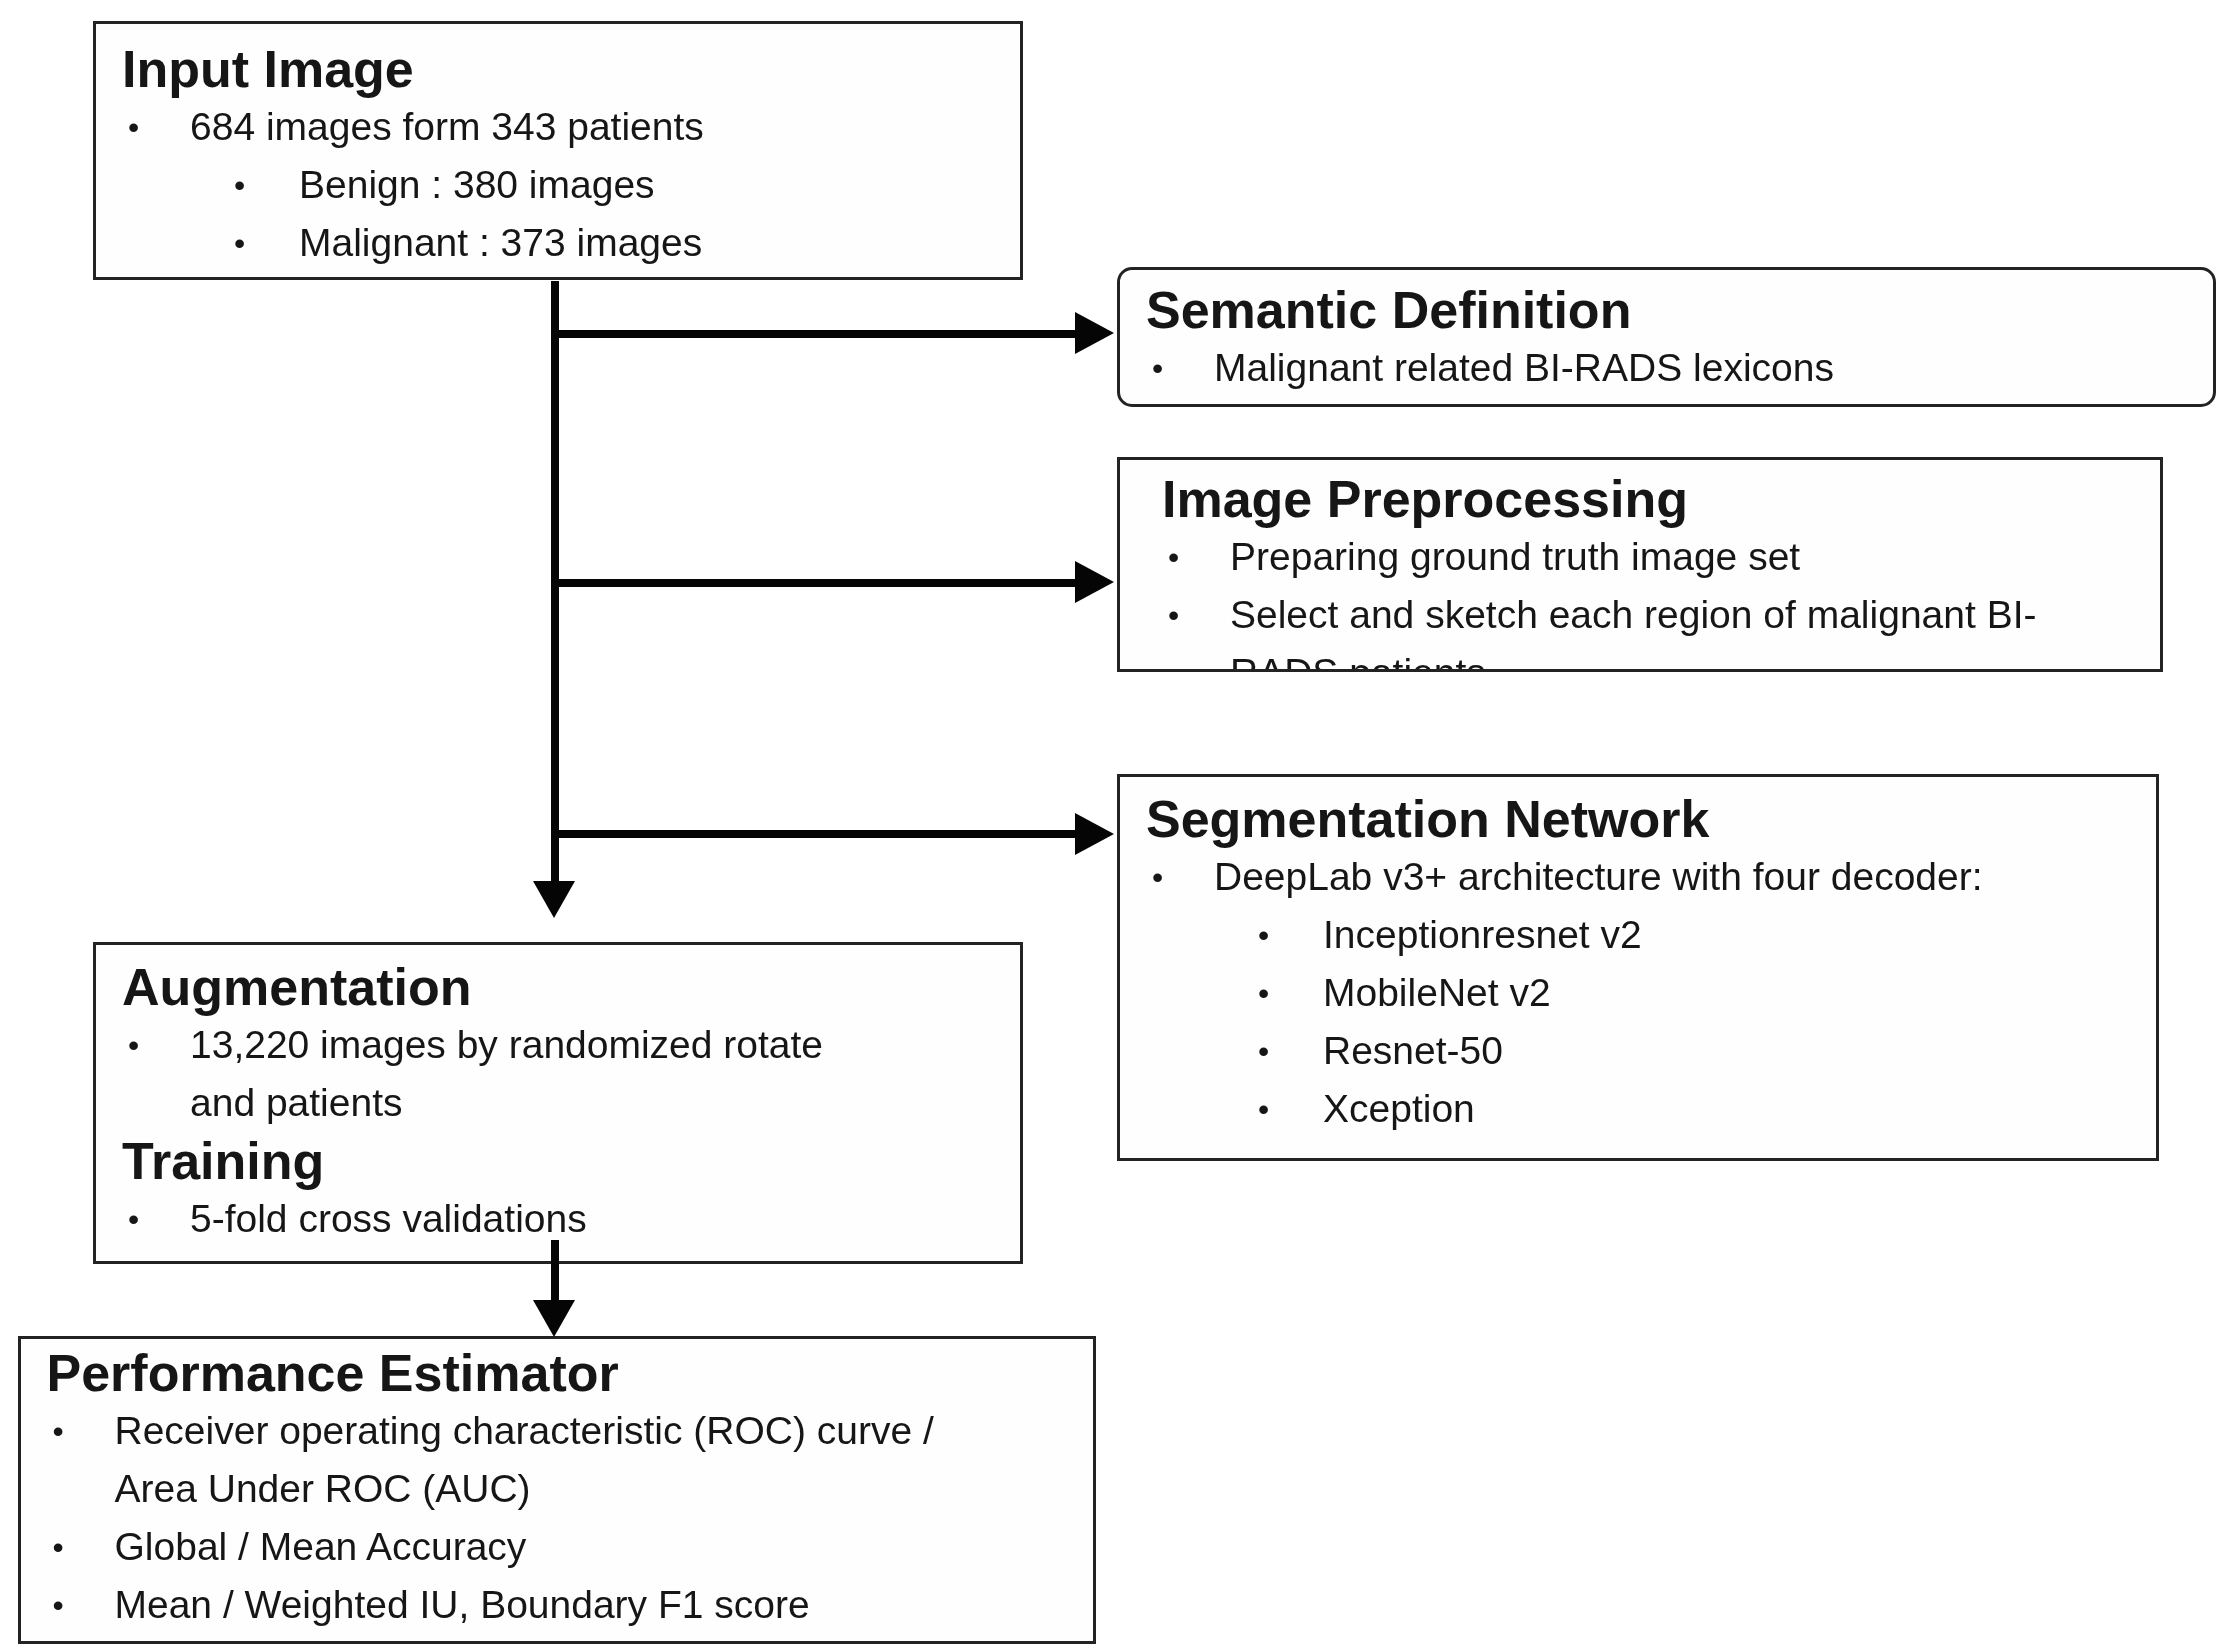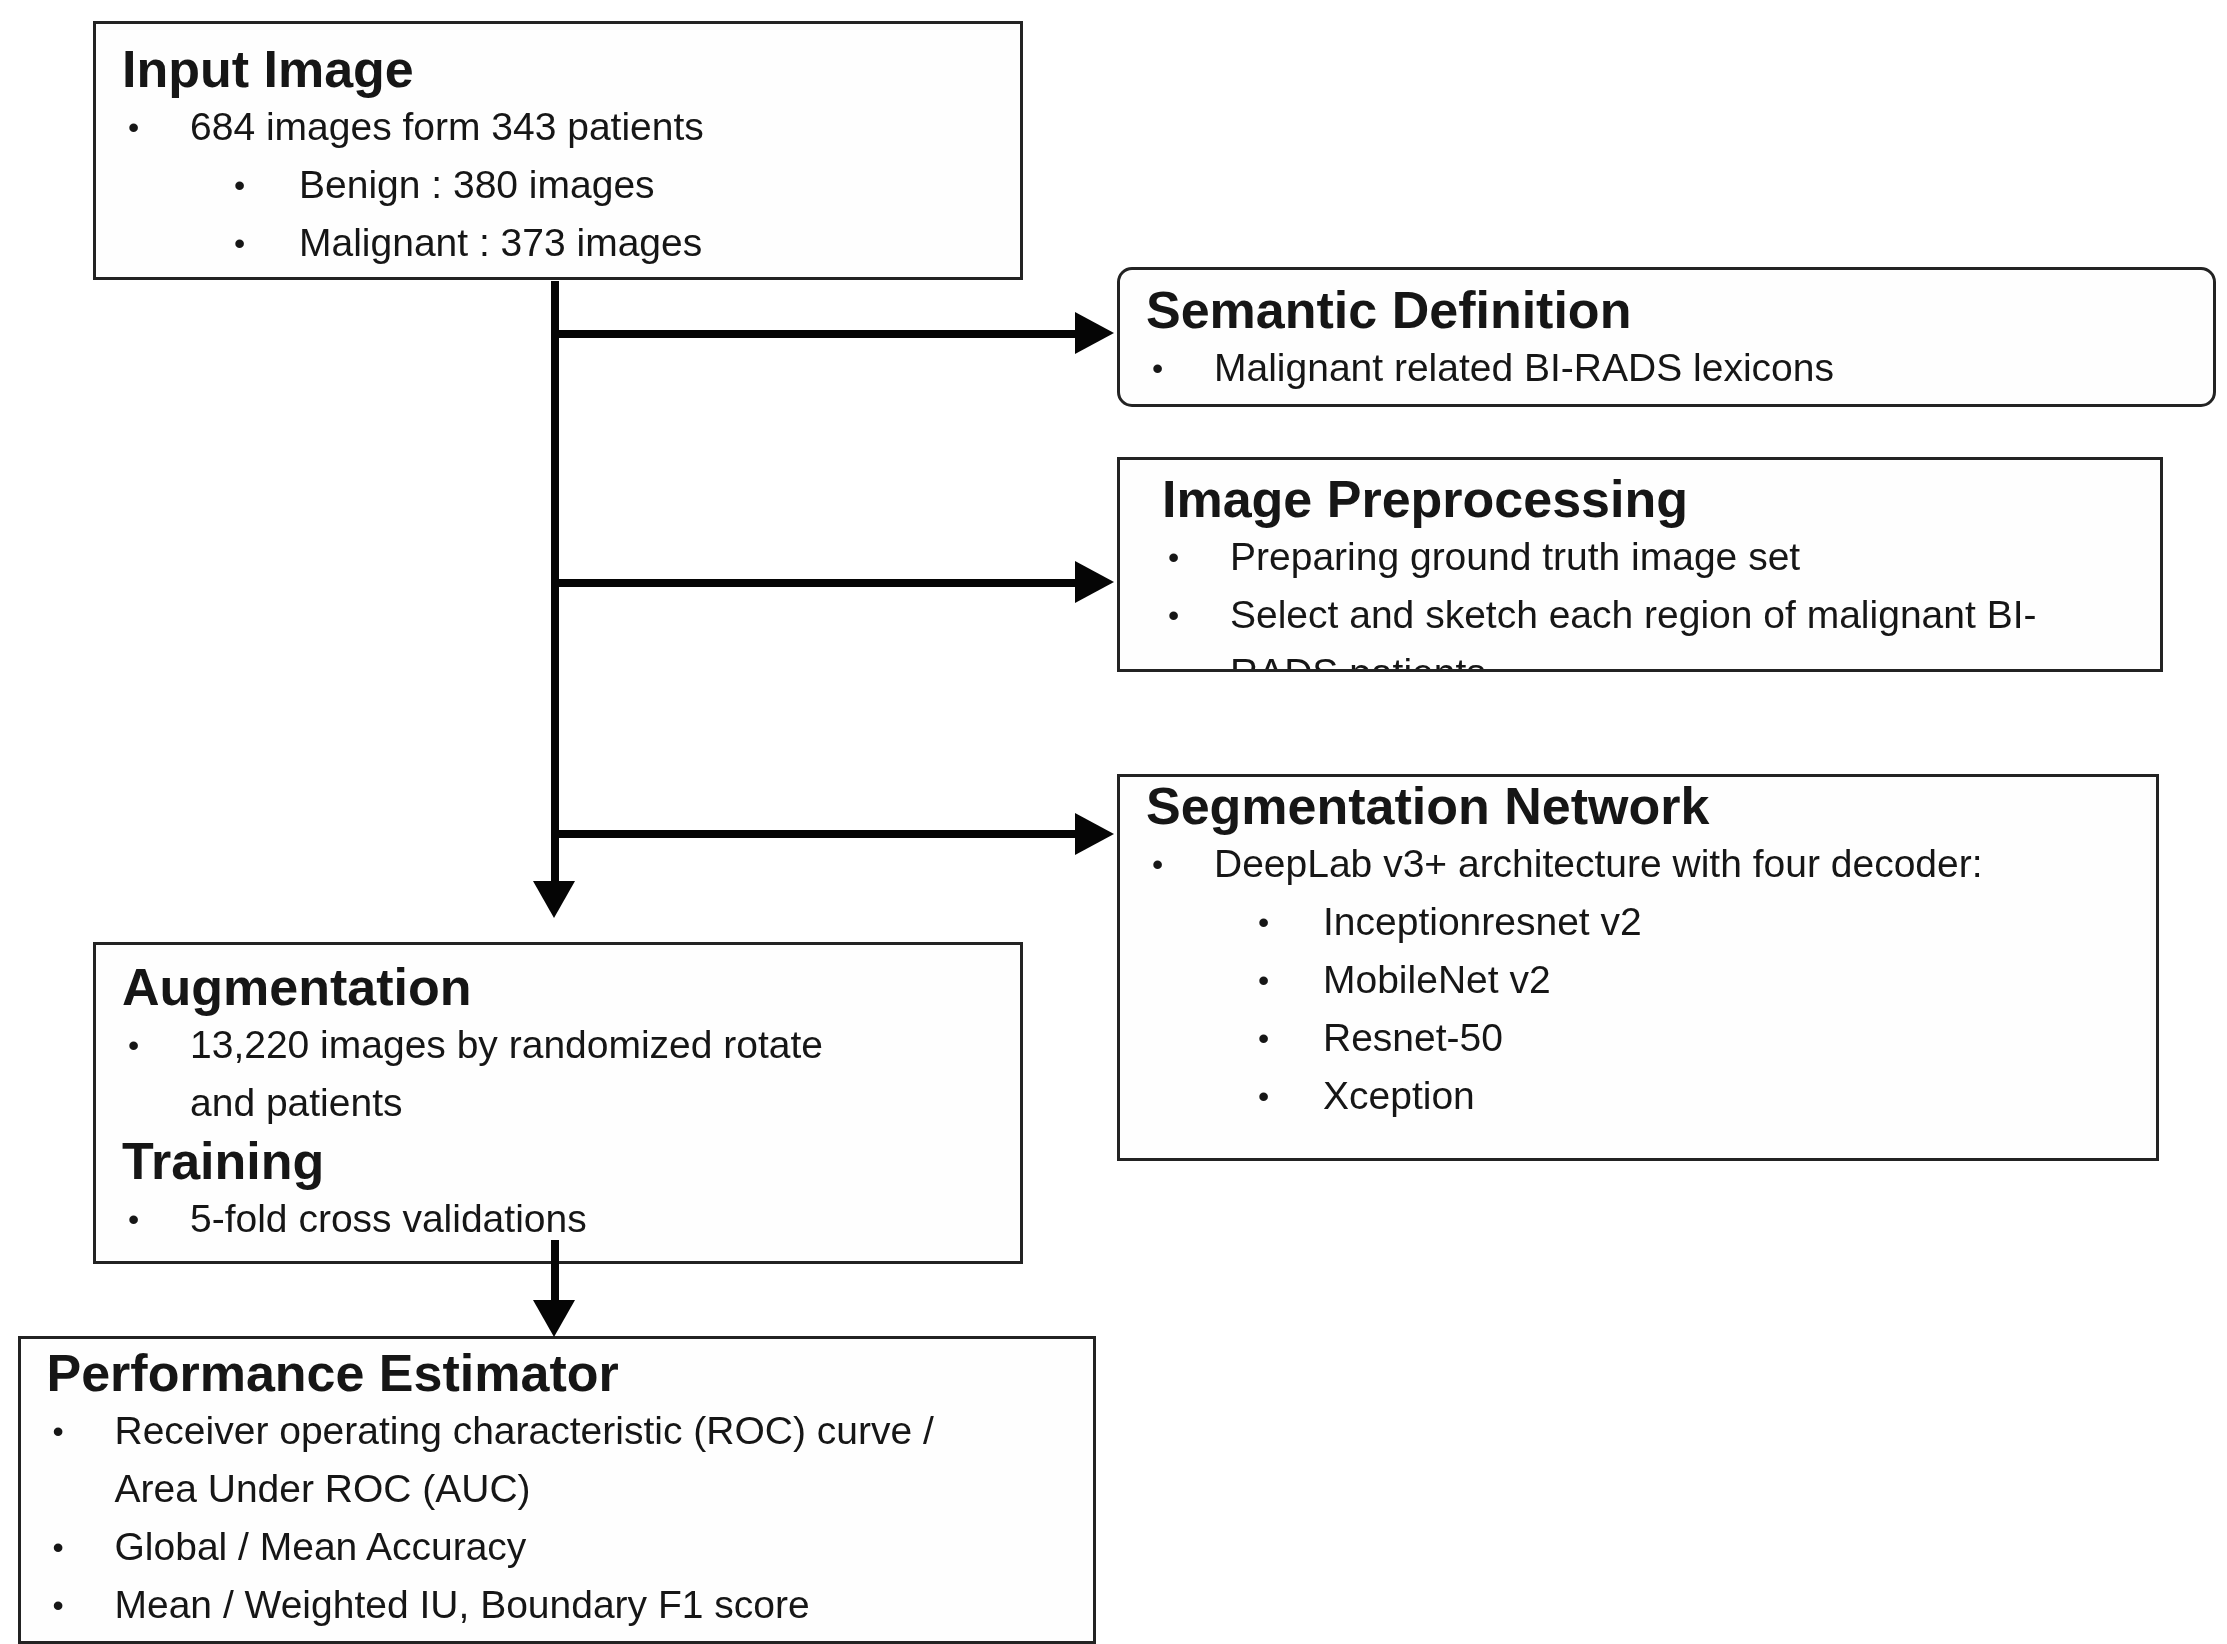--- a/index.html
+++ b/index.html
@@ -41,21 +41,21 @@
   }
   .l1 { padding-left: 32px; }
   .l1 .bullet { width: 62px; }
   .l2 { padding-left: 138px; }
   .l2 .bullet { width: 65px; }
   .cont { padding-left: 94px; }
 
   #box-input-image           { left: 93px;  top: 21.4px;   width: 930px; height: 259px; padding-top: 15.6px; }
   #box-semantic-definition   { left: 1117px; top: 267px;  width: 1099px; height: 140px; padding-top: 11px; border-radius: 15px; }
   #box-image-preprocessing   { left: 1117px; top: 457px;  width: 1046px; height: 215px; padding-top: 10.4px; padding-left: 16px; }
-  #box-segmentation-network  { left: 1117px; top: 774px; width: 1042px; height: 387px; }
+  #box-segmentation-network  { left: 1117px; top: 774px; width: 1042px; height: 387px; padding-top: 13px; }
   #box-augmentation-training { left: 93px;  top: 918px; width: 930px; height: 322px; padding-top: 13px; margin-top: 24px; }
   #box-performance-estimator { left: 17.5px;   top: 1336px; width: 1078px; height: 308px; padding-top: 5px; }
 
   
   .shaft { position: absolute; background: #050505; }
   .head-right {
     position: absolute; width: 0; height: 0;
     border-top: 21.4px solid transparent;
     border-bottom: 21.4px solid transparent;
     border-left: 39px solid #050505;

